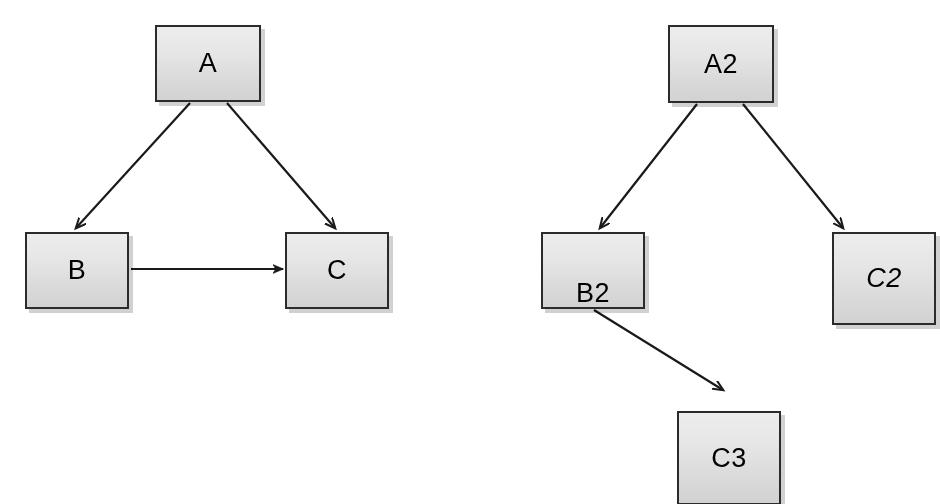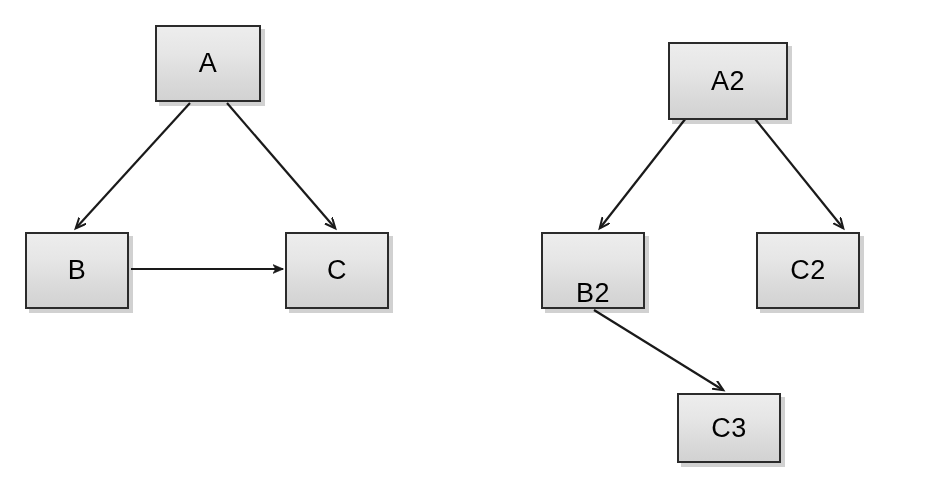--- a/index.html
+++ b/index.html
@@ -72,27 +72,27 @@
   <div id="nodes">
       <div class="node" style="left: 155px; top: 25px; width: 106px; height: 77px;">
         <span class="node-label">A</span>
       </div>
       <div class="node" style="left: 25px; top: 232px; width: 104px; height: 77px;">
         <span class="node-label">B</span>
       </div>
       <div class="node" style="left: 285px; top: 232px; width: 104px; height: 77px;">
         <span class="node-label">C</span>
       </div>
-      <div class="node" style="left: 668px; top: 42px; width: 120px; height: 78px;">
+      <div class="node" style="left: 668px; top: 25px; width: 106px; height: 78px;">
         <span class="node-label">A2</span>
       </div>
       <div class="node" style="left: 541px; top: 232px; width: 104px; height: 77px; align-items: flex-end;">
         <span class="node-label">B2</span>
       </div>
-      <div class="node" style="left: 756px; top: 232px; width: 104px; height: 77px;">
+      <div class="node" style="left: 832px; top: 232px; width: 104px; height: 93px; font-style: italic;">
         <span class="node-label">C2</span>
       </div>
-      <div class="node" style="left: 677px; top: 393px; width: 104px; height: 70px;">
+      <div class="node" style="left: 677px; top: 411px; width: 104px; height: 94px;">
         <span class="node-label">C3</span>
       </div>
     </div>
 
 </div>
 
 </body></html>

